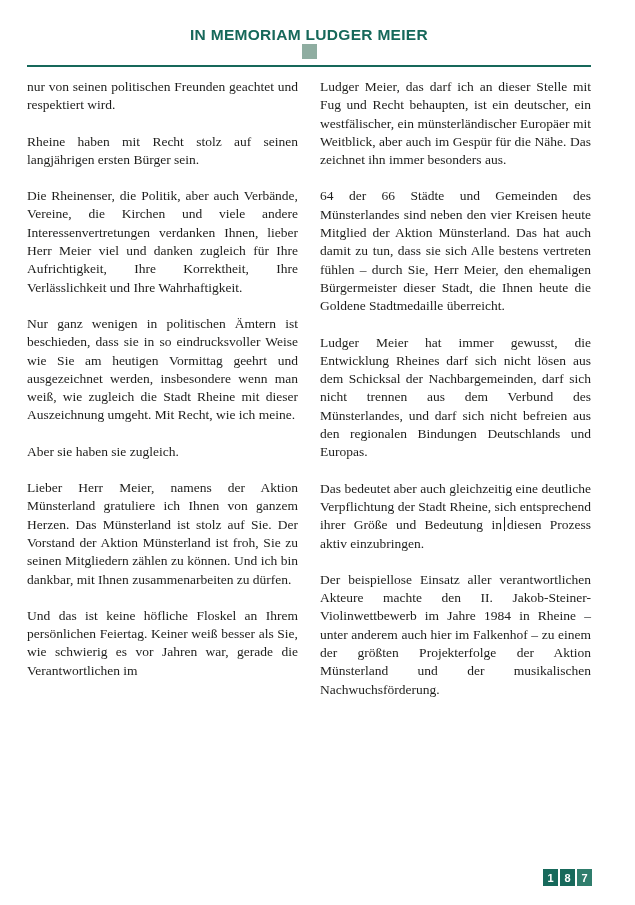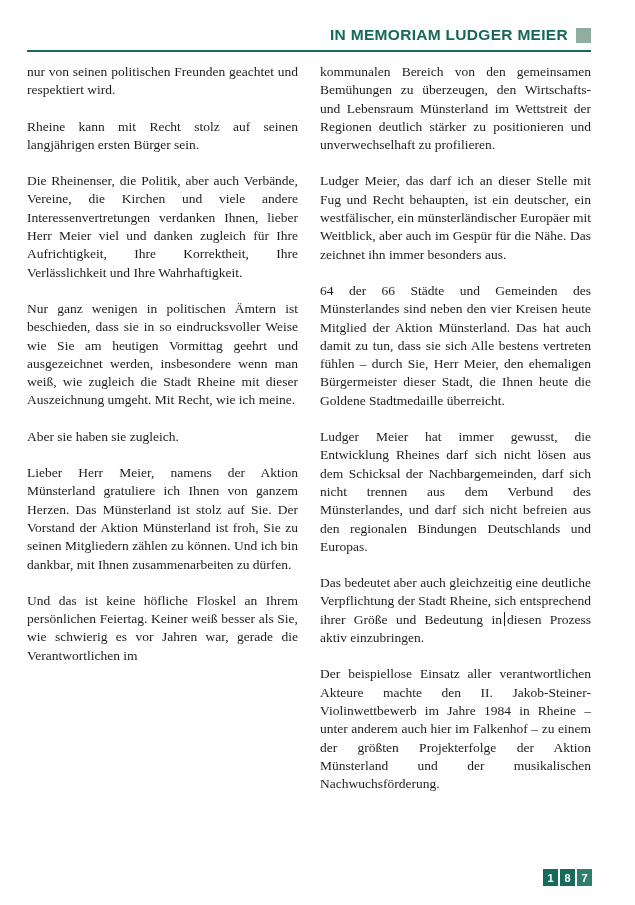--- a/index.html
+++ b/index.html
@@ -18,21 +18,22 @@
     position: relative;
     font-family: "Liberation Serif", serif;
     color: var(--text);
   }
   
   .page-header { margin: 26px 44px 0 27px; }
   .header-row {
     display: flex;
     justify-content: flex-end;
     align-items: center;
-    gap: 8px;
+    gap: 0;
+    flex-direction: column;
   }
   .header-title {
     font-family: "Liberation Sans", sans-serif;
     font-weight: bold;
     font-size: 15.5px;
     letter-spacing: 0.3px;
     color: var(--accent);
     text-transform: uppercase;
     line-height: 18px;
   }
@@ -95,29 +96,28 @@
   <div class="header-row">
     <h1 class="header-title">IN MEMORIAM LUDGER MEIER</h1>
     <span class="header-square"></span>
   </div>
   <div class="header-rule"></div>
 </header>
 
 <main class="columns">
   <div class="col">
     <p class="para">nur von seinen politischen Freunden geachtet und respektiert wird.</p>
-    <p class="para">Rheine kann mit Recht stolz auf seinen langjährigen ersten Bürger sein.</p>
+    <p class="para">Rheine haben mit Recht stolz auf seinen langjährigen ersten Bürger sein.</p>
     <p class="para">Die Rheinenser, die Politik, aber auch Verbände, Vereine, die Kirchen und viele andere Interessenvertretungen verdanken Ihnen, lieber Herr Meier viel und danken zugleich für Ihre Aufrichtigkeit, Ihre Korrektheit, Ihre Verlässlichkeit und Ihre Wahrhaftigkeit.</p>
     <p class="para">Nur ganz wenigen in politischen Ämtern ist beschieden, dass sie in so eindrucksvoller Weise wie Sie am heutigen Vormittag geehrt und ausgezeichnet werden, insbesondere wenn man weiß, wie zugleich die Stadt Rheine mit dieser Auszeichnung umgeht. Mit Recht, wie ich meine.</p>
     <p class="para">Aber sie haben sie zugleich.</p>
     <p class="para">Lieber Herr Meier, namens der Aktion Münsterland gratuliere ich Ihnen von ganzem Herzen. Das Münsterland ist stolz auf Sie. Der Vorstand der Aktion Münsterland ist froh, Sie zu seinen Mitgliedern zählen zu können. Und ich bin dankbar, mit Ihnen zusammenarbeiten zu dürfen.</p>
     <p class="para">Und das ist keine höfliche Floskel an Ihrem persönlichen Feiertag. Keiner weiß besser als Sie, wie schwierig es vor Jahren war, gerade die Verantwortlichen im</p>
   </div>
   <div class="col">
-    <p class="para">kommunalen Bereich von den gemeinsamen Bemühungen zu überzeugen, den Wirtschafts- und Lebensraum Münsterland im Wettstreit der Regionen deutlich stärker zu positionieren und unverwechselhaft zu profilieren.</p>
     <p class="para">Ludger Meier, das darf ich an dieser Stelle mit Fug und Recht behaupten, ist ein deutscher, ein westfälischer, ein münsterländischer Europäer mit Weitblick, aber auch im Gespür für die Nähe. Das zeichnet ihn immer besonders aus.</p>
     <p class="para">64 der 66 Städte und Gemeinden des Münsterlandes sind neben den vier Kreisen heute Mitglied der Aktion Münsterland. Das hat auch damit zu tun, dass sie sich Alle bestens vertreten fühlen – durch Sie, Herr Meier, den ehemaligen Bürgermeister dieser Stadt, die Ihnen heute die Goldene Stadtmedaille überreicht.</p>
     <p class="para">Ludger Meier hat immer gewusst, die Entwicklung Rheines darf sich nicht lösen aus dem Schicksal der Nachbargemeinden, darf sich nicht trennen aus dem Verbund des Münsterlandes, und darf sich nicht befreien aus den regionalen Bindungen Deutschlands und Europas.</p>
     <p class="para"><span>Das bedeutet aber auch gleichzeitig eine deutliche Verpflichtung der Stadt Rheine, sich entsprechend ihrer Größe und Bedeutung in</span><span class="caret"></span><span>diesen Prozess aktiv einzubringen.</span></p>
     <p class="para">Der beispiellose Einsatz aller verantwortlichen Akteure machte den II. Jakob-Steiner-Violinwettbewerb im Jahre 1984 in Rheine – unter anderem auch hier im Falkenhof – zu einem der größten Projekterfolge der Aktion Münsterland und der musikalischen Nachwuchsförderung.</p>
   </div>
 </main>
 
 <footer class="page-number">
   <span class="page-number-box" style="background: rgb(23, 105, 91);">1</span>

